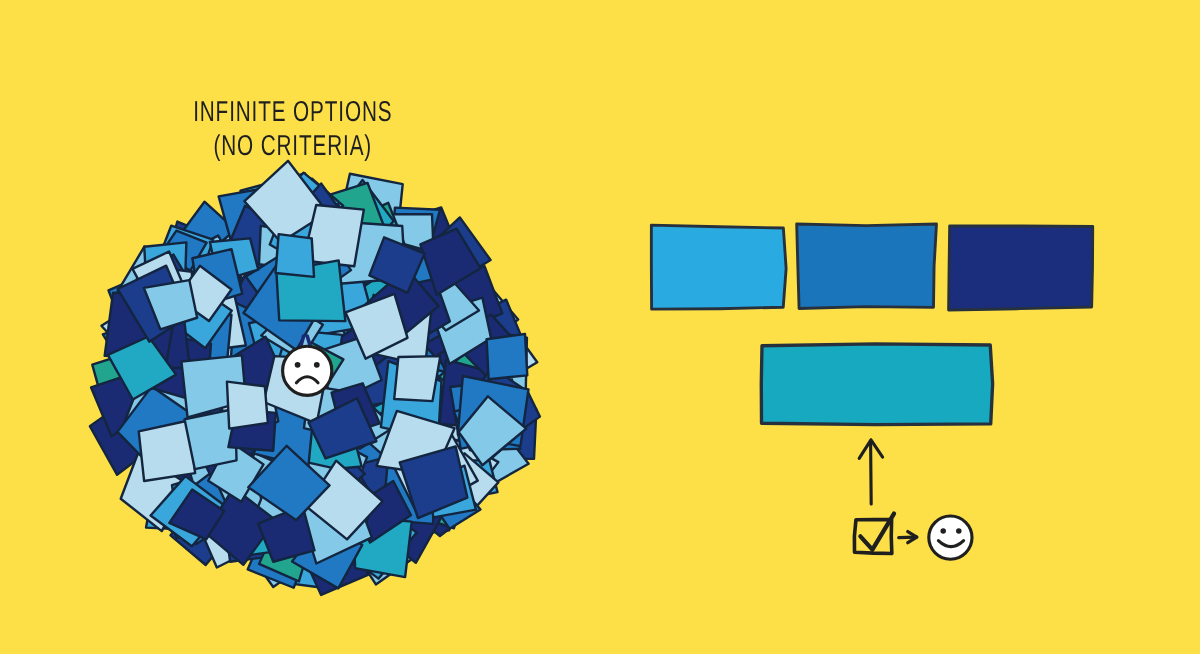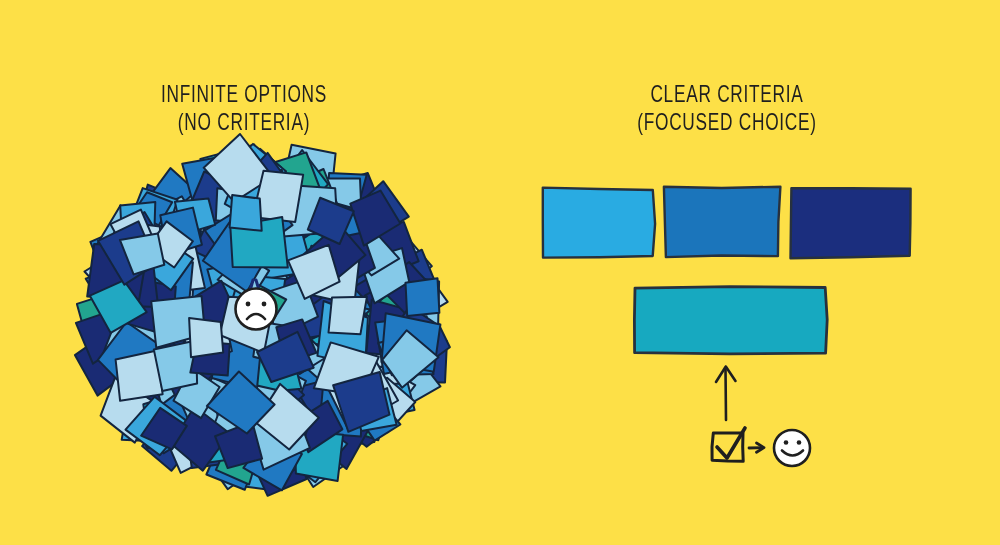--- a/index.html
+++ b/index.html
@@ -392,18 +392,14 @@
       <circle cx="786" cy="442.5" r="2.3" fill="#1f1f1f" stroke="none"></circle>
       <circle cx="799" cy="442.5" r="2.3" fill="#1f1f1f" stroke="none"></circle>
       <path d="M782,450.5 Q 792.5,460.5 803,450.5" stroke-width="2.6"></path>
     </g>
   </svg>
 
   <div class="title" id="left-title">
     <span class="tline">INFINITE OPTIONS</span>
     <span class="tline">(NO CRITERIA)</span>
   </div>
-  <div class="title" id="right-title">
-    <span class="tline">CLEAR CRITERIA</span>
-    <span class="tline">(FOCUSED CHOICE)</span>
-  </div>
 
 </div>
 
 </body></html>

